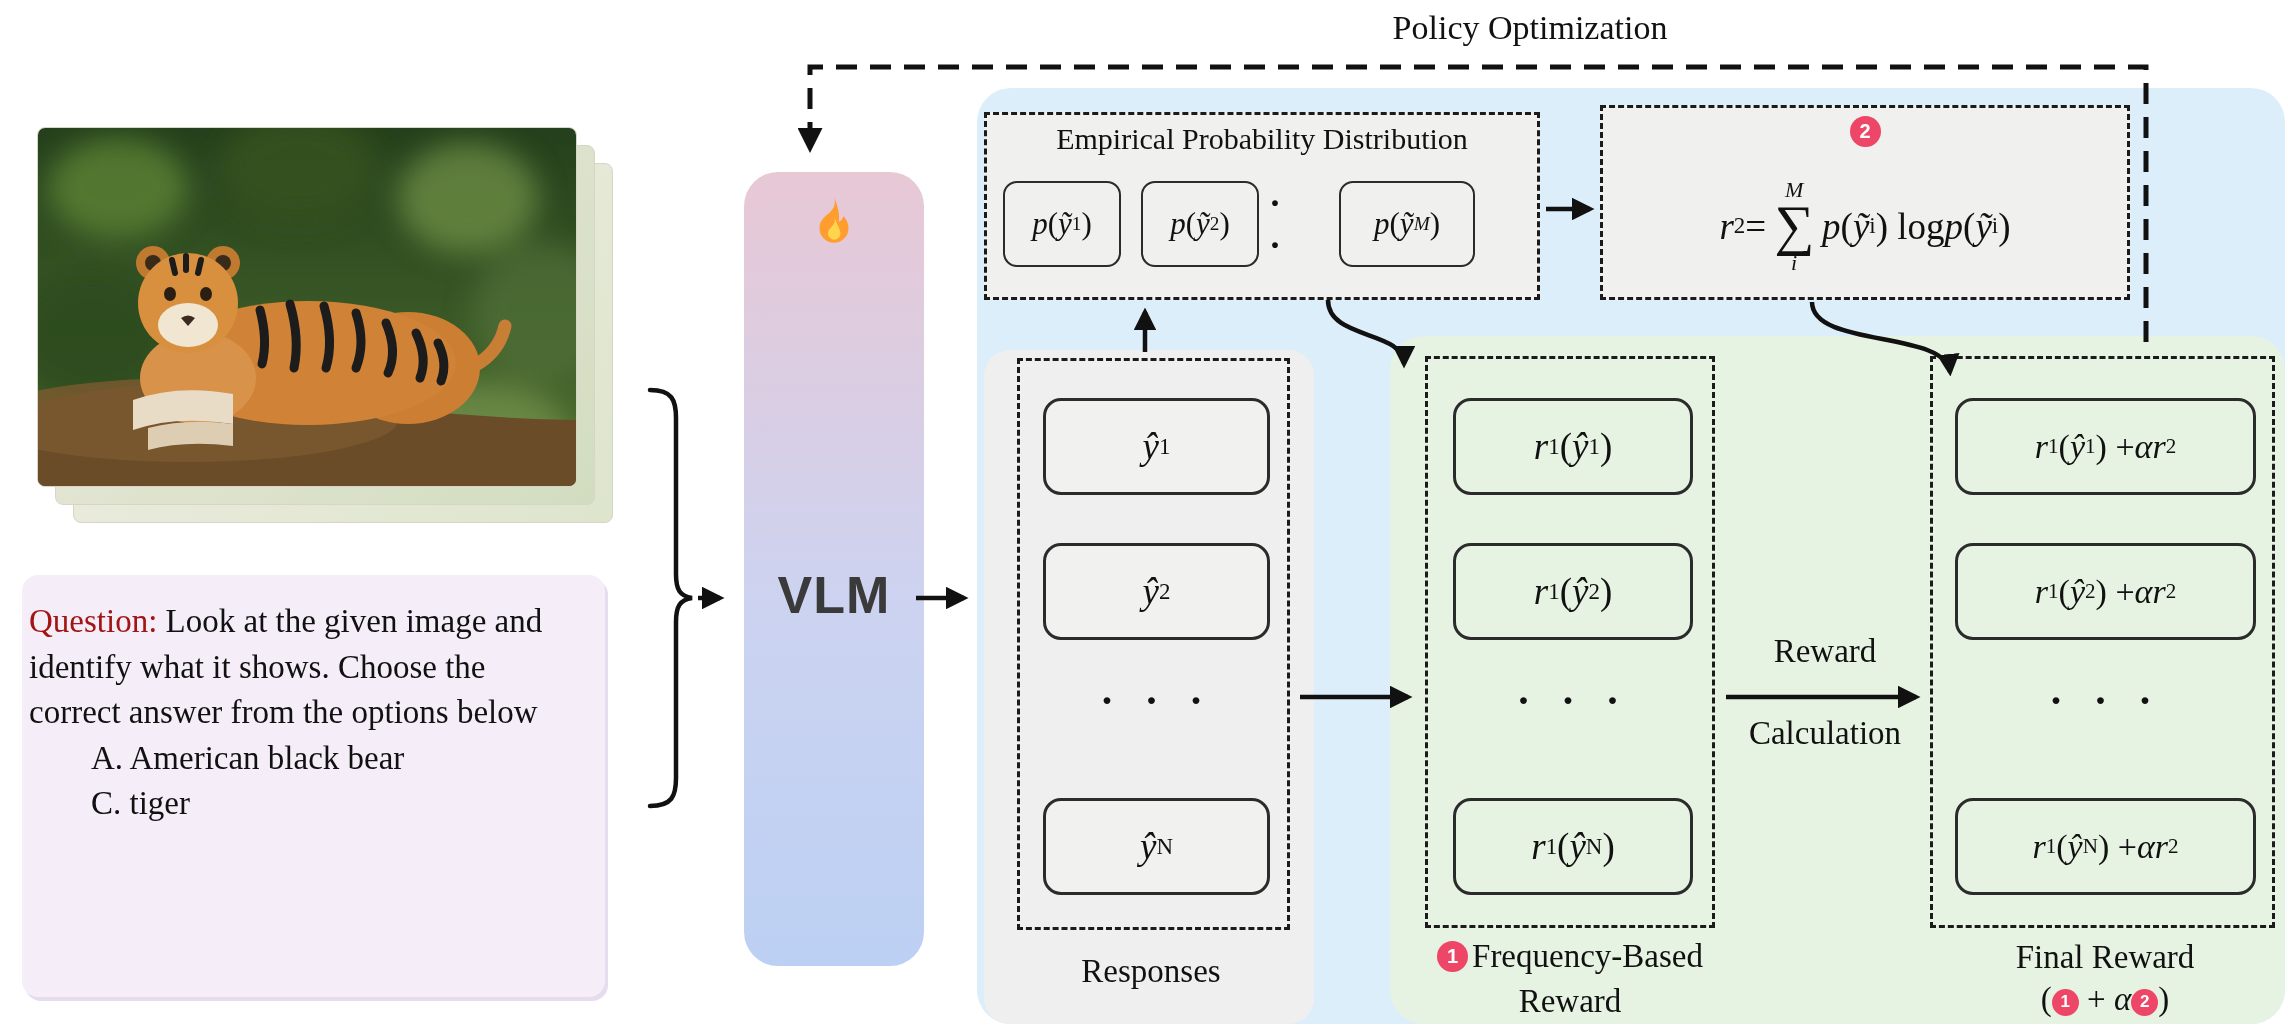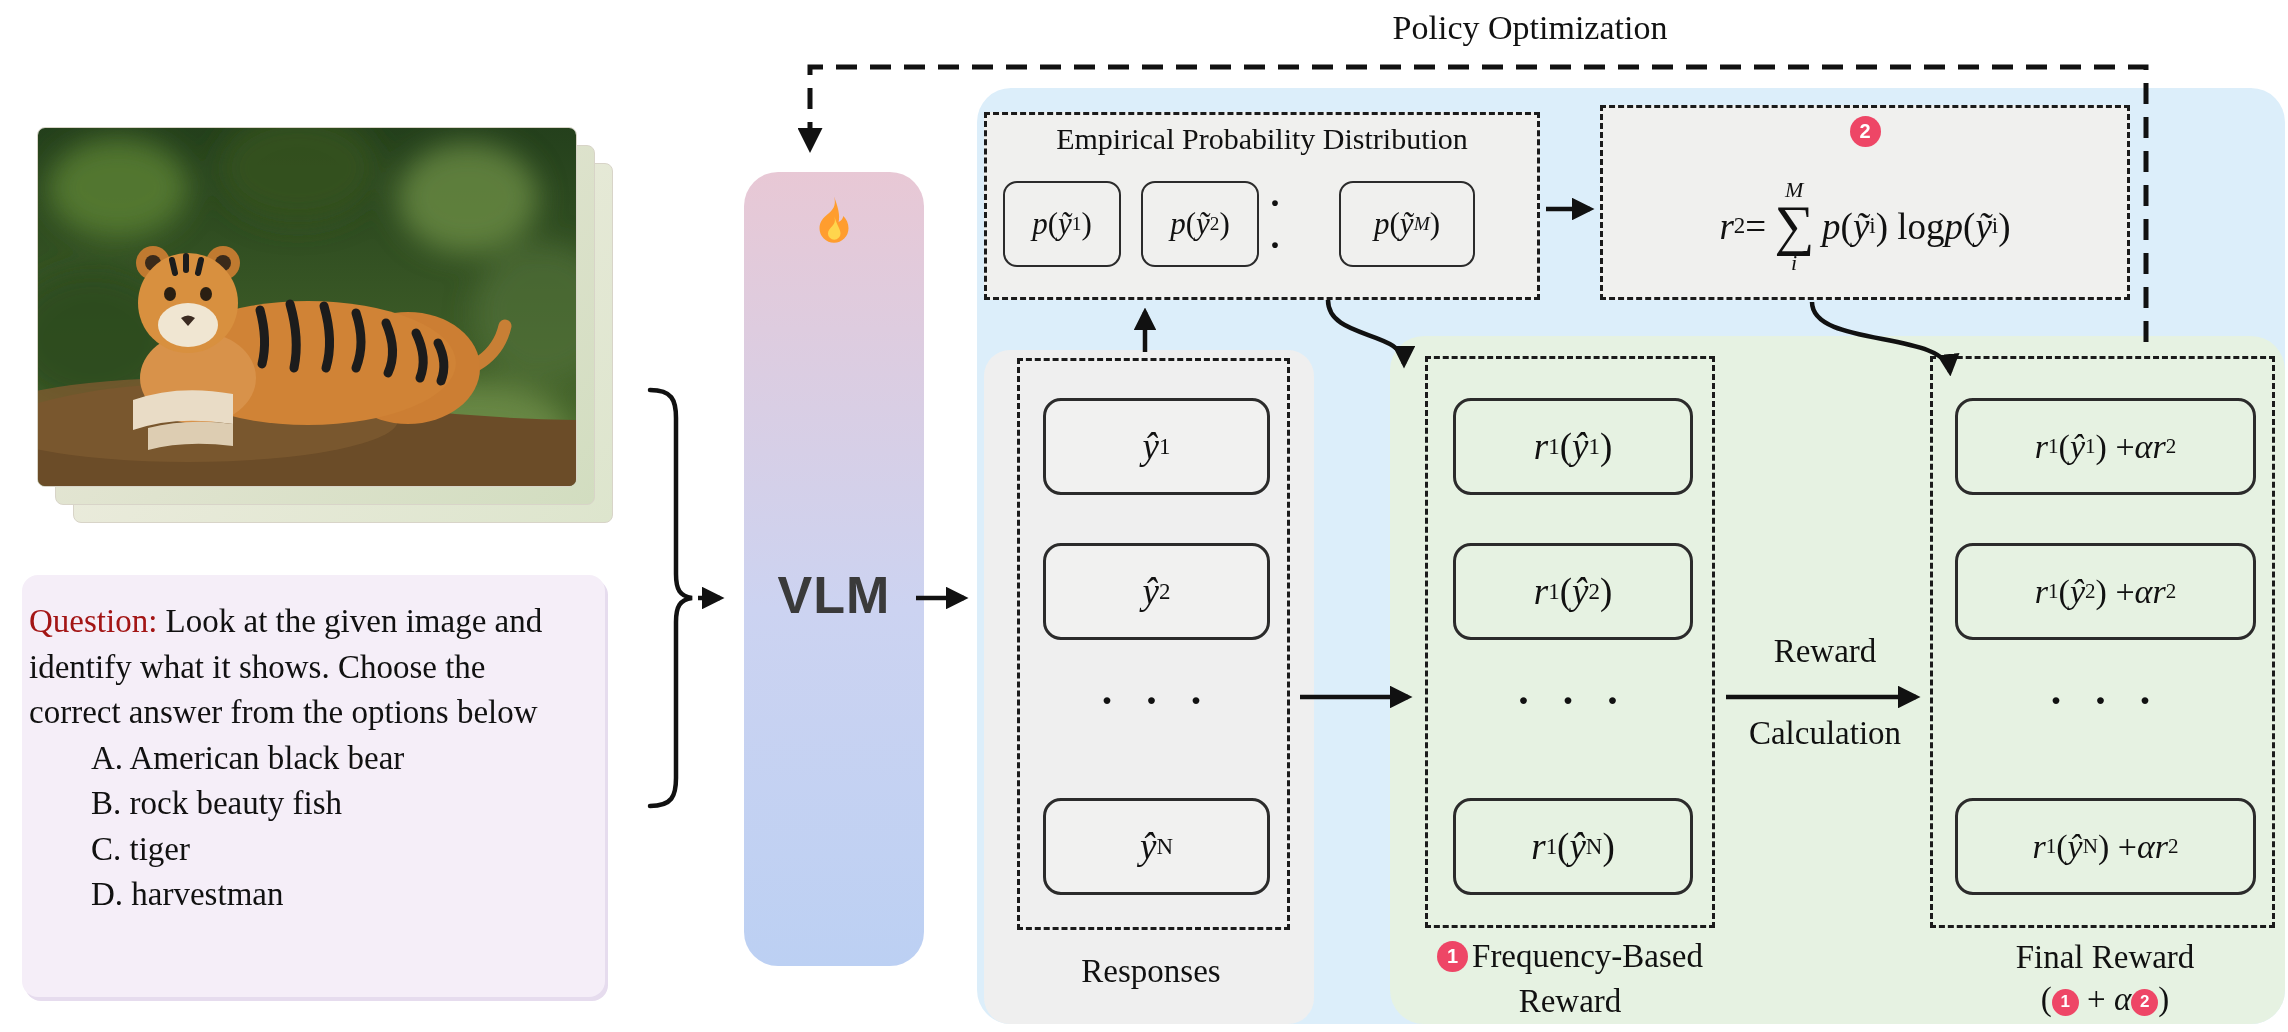--- a/index.html
+++ b/index.html
@@ -100,23 +100,21 @@
           <path d="M378 205 q12 25 4 45"></path>
           <path d="M400 215 q10 20 3 38"></path>
         </g>
       </g>
     </svg>
   </div>
 
   <div class="qbox" style="left:22px;top:575px;width:583px;height:422px;z-index:6;padding-left:7px;">
     <p><span style="color:#a31515;">Question:</span><span> Look at the given image and identify what it shows. Choose the correct answer from the options below</span></p>
     <div class="qopt">A. American black bear</div>
-    <div class="qopt">B. rock beauty fish</div>
     <div class="qopt">C. tiger</div>
-    <div class="qopt">D. harvestman</div>
   </div>
 
   <div class="abs" style="left:728px;top:172px;width:180px;height:794px;border-radius:34px;z-index:6;
               background:linear-gradient(180deg,#e8c8d5 0%,#ccd3f1 55%,#bcd0f3 100%);margin-left:16px;">
     <div class="flamewrap">
       <svg width="58" height="58" viewBox="0 0 24 24">
         <path fill="#ff9d2e" d="M12 1c1.2 4-.8 5.6-2.4 7.2C7.6 9.7 6 11.6 6 14.2a6 6 0 0 0 12 0c0-2-.8-3.7-2.1-5.1-.3 1.2-1 2-2 2.5.7-2.7-.3-6.5-1.9-10.6z"></path>
         <path fill="#ffd54d" d="M12.1 9.2c.6 2 .2 3-.8 4-.9 1-1.8 1.9-1.8 3.1a2.6 2.6 0 0 0 5.2 0c0-1.7-1.2-2.7-2.6-7.1z"></path>
       </svg>
     </div>

